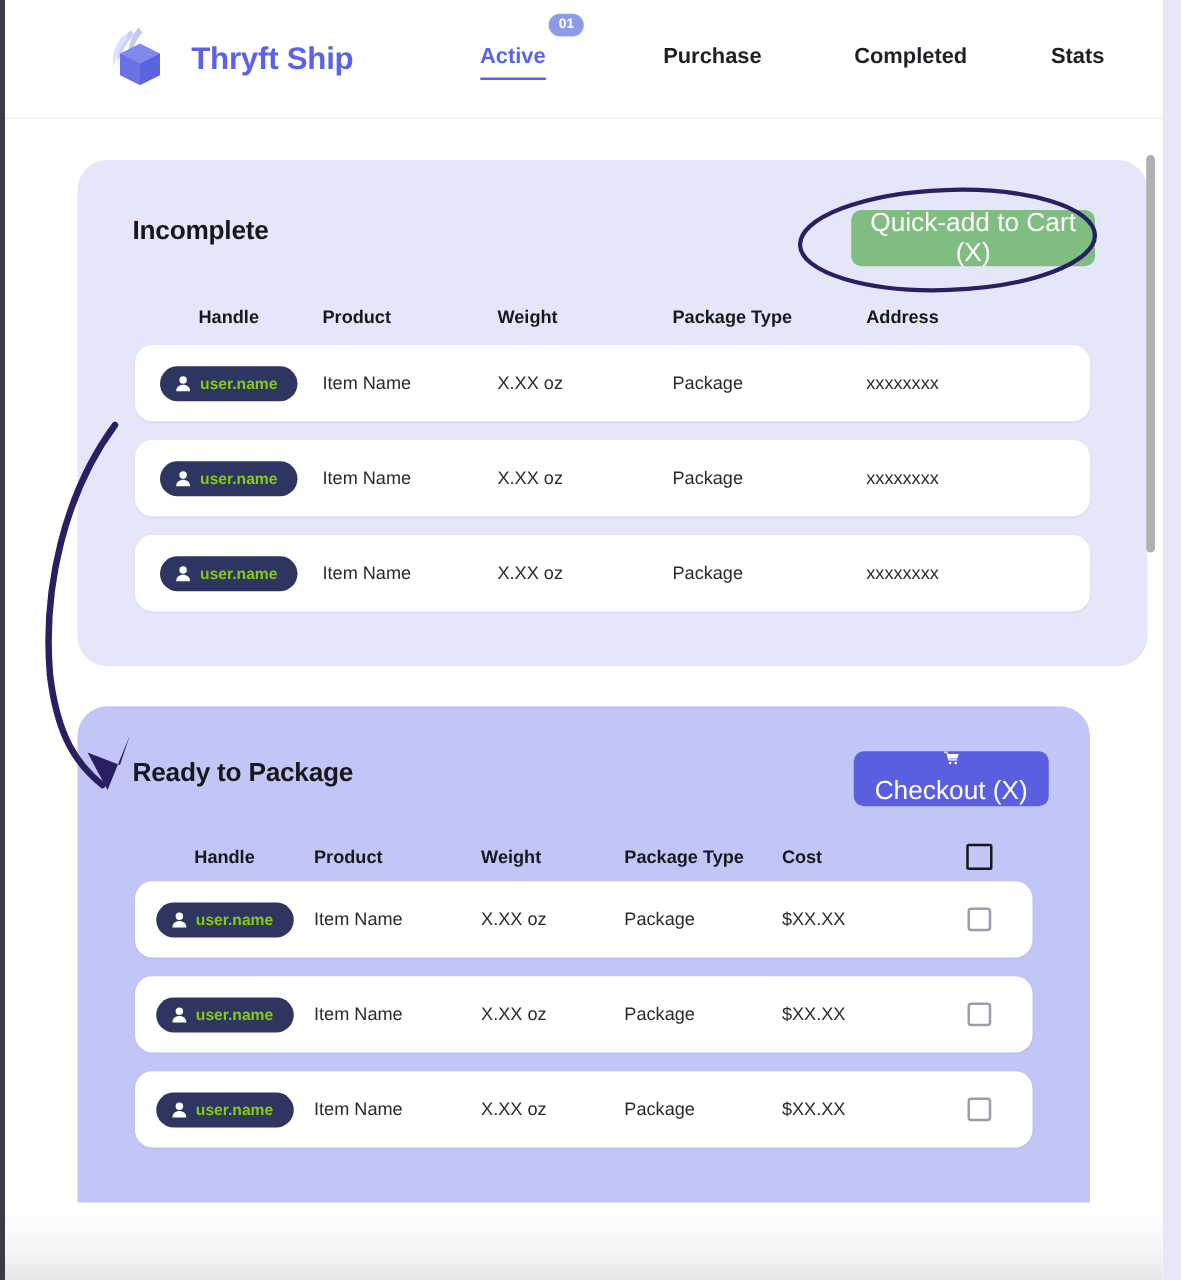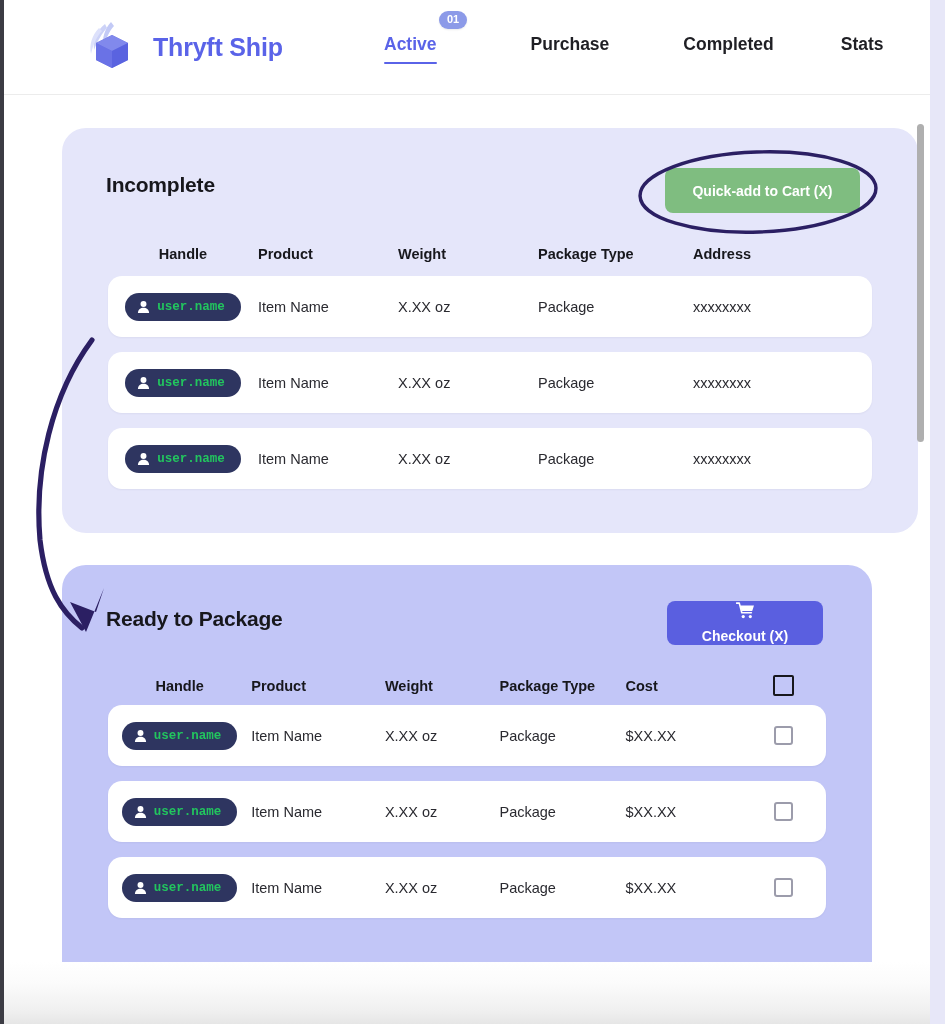--- a/index.html
+++ b/index.html
@@ -83,33 +83,33 @@
   .card-incomplete {
     left: 58px; top: 32px; width: 856px; height: 405px;
     background: #e5e6fa;
   }
   .card-ready {
     left: 58px; top: 469px; width: 810px; height: 440px;
     background: #c2c6f7;
   }
 
   .card-head {
-    position: absolute; left: 0; right: 16px; top: 0; height: 108px; padding-left: 35px;
+    position: absolute; left: 0; right: 0; top: 0; height: 108px; padding-left: 35px;
   }
   .card-title {
     position: absolute; left: 44px; top: 45px;
     font-size: 21px; font-weight: bold; color: #17171c; letter-spacing: -0.2px;
   }
   .card-ready .card-title { left: 44px; top: 42px; }
 
   .btn {
     position: absolute; border: none; border-radius: 8px; cursor: pointer;
     color: #ffffff; font-family: "Liberation Sans", sans-serif;
-    font-size: 14px; font-weight: bold; display: flex;
-    align-items: center; justify-content: center; gap: 9px; text-align: right;
+    font-size: 21px; font-weight: normal; display: flex;
+    align-items: center; justify-content: center; gap: 9px;
   }
   .btn-quickadd {
     right: 42px; top: 40px; width: 195px; height: 45px;
     background: #7fbd80;
   }
   .btn-checkout {
     right: 33px; top: 36px; width: 156px; height: 44px;
     background: #5a5fe0;
     flex-direction: column;
   }
@@ -129,24 +129,23 @@
   .card-ready .rows { top: 140px; padding: 0 46px; }
 
   .trow {
     display: flex; align-items: center; background: #ffffff;
     border-radius: 14px; height: 61px; margin-bottom: 15px;
     padding: 0 0; box-shadow: 0 1px 2px rgba(40,40,80,0.05);
   }
 
   .handle-pill {
     display: inline-flex; align-items: center; gap: 7px;
-    background: #2e3560; color: #22c55e; border-radius: 18px;
+    background: #2e3560; color: #84cc16; border-radius: 18px;
     padding: 7px 16px 7px 12px; font-size: 12.5px; font-weight: bold;
     white-space: nowrap;
-    font-family: Liberation Mono, monospace;
   }
   .person-icon { width: 13px; height: 14px; display: block; }
 
   .cell-val { font-size: 14.5px; color: #2a2a30; }
 
   
   .c-handle   { width: 150px; display: flex; justify-content: center; }
   .c-product  { width: 140px; }
   .c-weight   { width: 140px; }
   .c-package  { width: 155px; }

